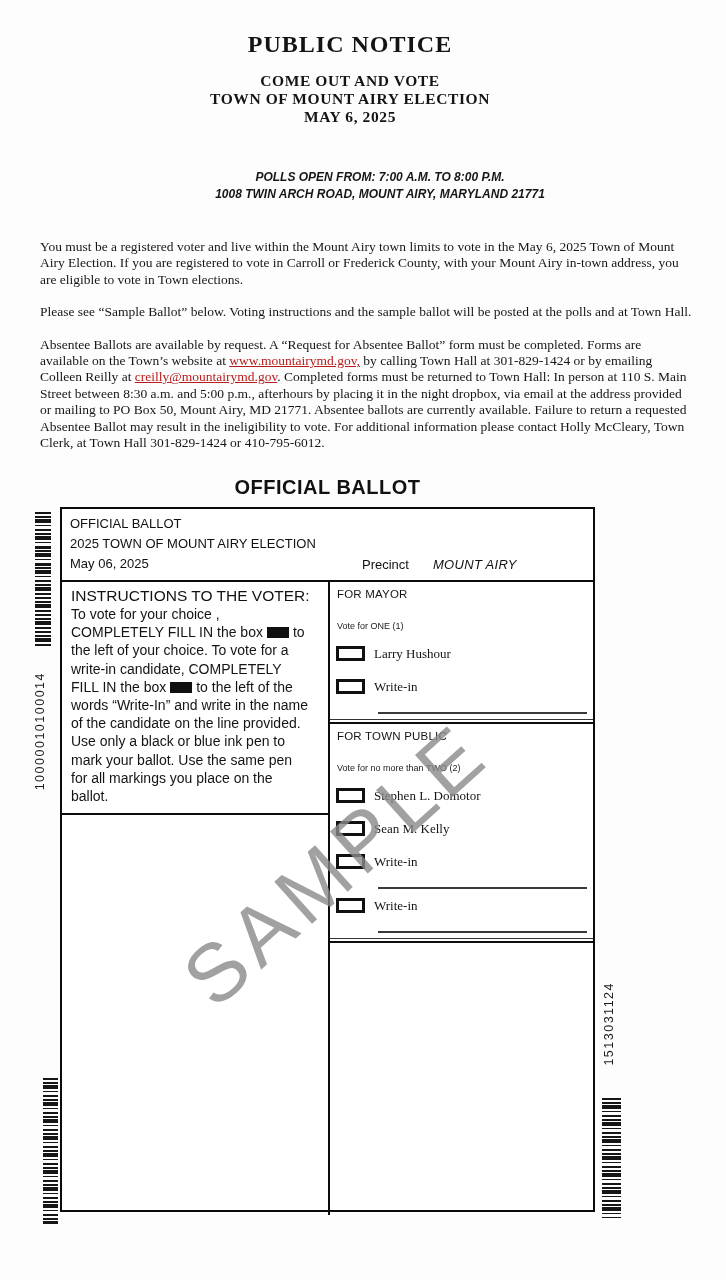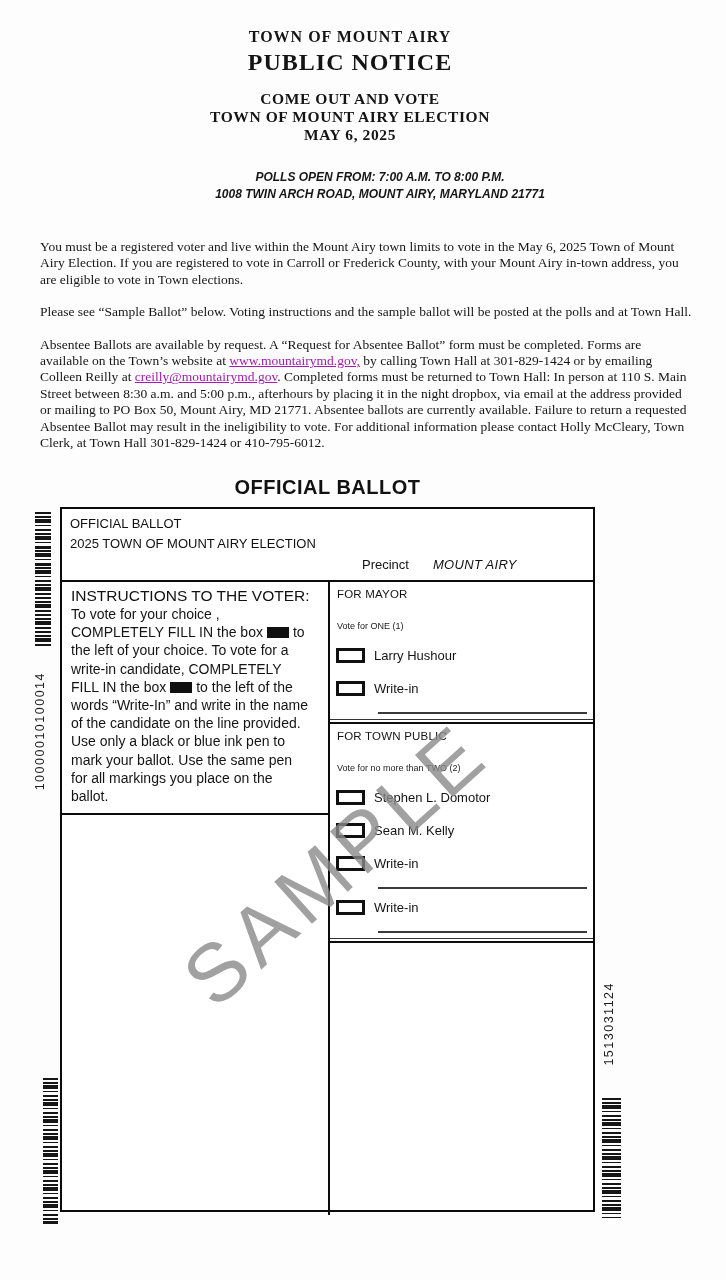--- a/index.html
+++ b/index.html
@@ -14,21 +14,21 @@
   .n-org1{font-size:16px;letter-spacing:1px;}
   .n-org2{font-size:14px;letter-spacing:.6px;margin-top:1px;}
   .n-title{font-size:24px;letter-spacing:1px;margin-top:3px;}
   .n-cta{margin-top:14px;font-size:15.5px;letter-spacing:.6px;line-height:18px;}
   .polls{position:absolute;top:169px;left:0;width:700px;text-align:center;
     font-family:"Liberation Sans",sans-serif;font-weight:bold;font-style:italic;
     font-size:12px;line-height:16.5px;color:#161616;padding-left:30px;}
   .paras{position:absolute;top:239px;left:40px;width:652px;
     font-family:"Liberation Serif",serif;font-size:13.5px;line-height:16.4px;color:#161616;}
   .paras p{margin:0 0 16px 0;}
-  .doc-link{text-decoration:underline;color:#a21caf;cursor:pointer;}
+  .doc-link{text-decoration:underline;color:#b91c1c;cursor:pointer;}
   
   .ballot-title{position:absolute;top:476px;left:60px;width:535px;text-align:center;
     font-weight:bold;font-size:20px;letter-spacing:.5px;color:#111;}
   .ballot-box{position:absolute;left:60px;top:507px;width:531px;height:701px;
     border:2px solid #0b0b0b;background:#fff;}
   .bb-header{position:relative;height:66px;border-bottom:2px solid #0b0b0b;
     padding:5px 0 0 8px;font-size:13px;line-height:20px;color:#111;}
   .precinct{position:absolute;left:300px;bottom:5px;font-size:13px;}
   .precinct-value{font-style:italic;margin-left:24px;letter-spacing:.3px;margin-top:13px;}
   .bb-body{display:flex;height:633px;}
@@ -36,21 +36,21 @@
   .col-right{flex:1;}
   .instructions{border-bottom:2px solid #0b0b0b;padding:5px 16px 8px 9px;
     min-height:181px;box-sizing:content-box;}
   .instr-head{font-size:15.5px;color:#111;margin-bottom:1px;}
   .instr-body{font-size:14px;line-height:17.2px;color:#141414;}
   .ink{display:inline-block;width:22px;height:11px;background:#101010;
     vertical-align:-1px;margin:0 4px;}
   .contest-head{padding:6px 0 0 7px;}
   .c-title{font-size:11.5px;color:#151515;letter-spacing:.2px;}
   .c-limit{font-size:9px;color:#222;margin-top:21px;}
-  .option{display:flex;align-items:center;height:18px;margin:15px 0 0 6px;}
+  .option{display:flex;align-items:flex-start;height:18px;margin:15px 0 0 6px;font-family:Liberation Serif, serif;}
   .option.tight{margin-top:9px;}
   .cb{flex:none;width:23px;height:9px;border:3px solid #101010;background:#fff;
     margin-right:9px;display:inline-block;}
   .option-label{font-size:13px;color:#141414;}
   .write-line{height:0;border-bottom:2px solid #3a3a3a;margin:15px 6px 0 48px;}
   .contest-end{height:2px;margin-top:5px;border-top:1.5px solid #333;
     border-bottom:2px solid #0d0d0d;}
   
   .watermark{position:absolute;left:125px;top:818px;width:420px;height:92px;
     text-align:center;font-size:82px;font-weight:400;letter-spacing:7px;
@@ -70,21 +70,20 @@
     font-family:"Liberation Sans",sans-serif;}
   #stub-left{left:33px;top:672px;}
   #stub-right{left:602px;top:982px;}
 </style>
 </head>
 <body>
 
 <div class="page">
 
   <div class="notice">
-    <div class="n-org1">TOWN OF MOUNT AIRY</div>
     <div class="n-title">PUBLIC NOTICE</div>
     <div class="n-cta">
       <div>COME OUT AND VOTE</div>
       <div>TOWN OF MOUNT AIRY ELECTION</div>
       <div>MAY 6, 2025</div>
     </div>
   </div>
 
   <div class="polls">
     <div>POLLS OPEN FROM: 7:00 A.M. TO 8:00 P.M.</div>
@@ -96,20 +95,21 @@
     <p>Please see “Sample Ballot” below.  Voting instructions and the sample ballot will be posted at the polls and at Town Hall.</p>
     <p><span>Absentee Ballots are available by request.  A “Request for Absentee Ballot” form must be completed.  Forms are available on the Town’s website at </span><span class="doc-link">www.mountairymd.gov,</span><span> by calling Town Hall at 301-829-1424 or by emailing Colleen Reilly at </span><span class="doc-link">creilly@mountairymd.gov</span><span>.  Completed forms must be returned to Town Hall:  In person at 110 S. Main Street between 8:30 a.m. and 5:00 p.m., afterhours by placing it in the night dropbox, via email at the address provided or mailing to PO Box 50, Mount Airy, MD 21771.    Absentee ballots are currently available.  Failure to return a requested Absentee Ballot may result in the ineligibility to vote.  For additional information please contact Holly McCleary, Town Clerk, at Town Hall 301-829-1424 or 410-795-6012.</span></p>
   </div>
 
   <div class="ballot-title">OFFICIAL BALLOT</div>
 
   <div class="ballot-box">
     <div class="bb-header">
       <div>OFFICIAL BALLOT</div>
       <div>2025 TOWN OF MOUNT AIRY ELECTION</div>
+      <div>May 06, 2025</div>
       <div class="precinct"><span>Precinct</span><span class="precinct-value">MOUNT AIRY</span></div>
     </div>
 
     <div class="bb-body">
       <div class="col-left">
         <div class="instructions">
           <span class="instr-head">INSTRUCTIONS TO THE VOTER:</span>
           <span class="instr-body"><span>To vote for your choice , COMPLETELY FILL IN the box</span><span class="ink"></span><span>to the left of your choice. To vote for a write-in candidate, COMPLETELY FILL IN the box</span><span class="ink"></span><span>to the left of the words “Write-In” and write in the name of the candidate on the line provided. Use only a black or blue ink pen to mark your ballot. Use the same pen for all markings you place on the ballot.</span></span>
         </div>
       </div>

